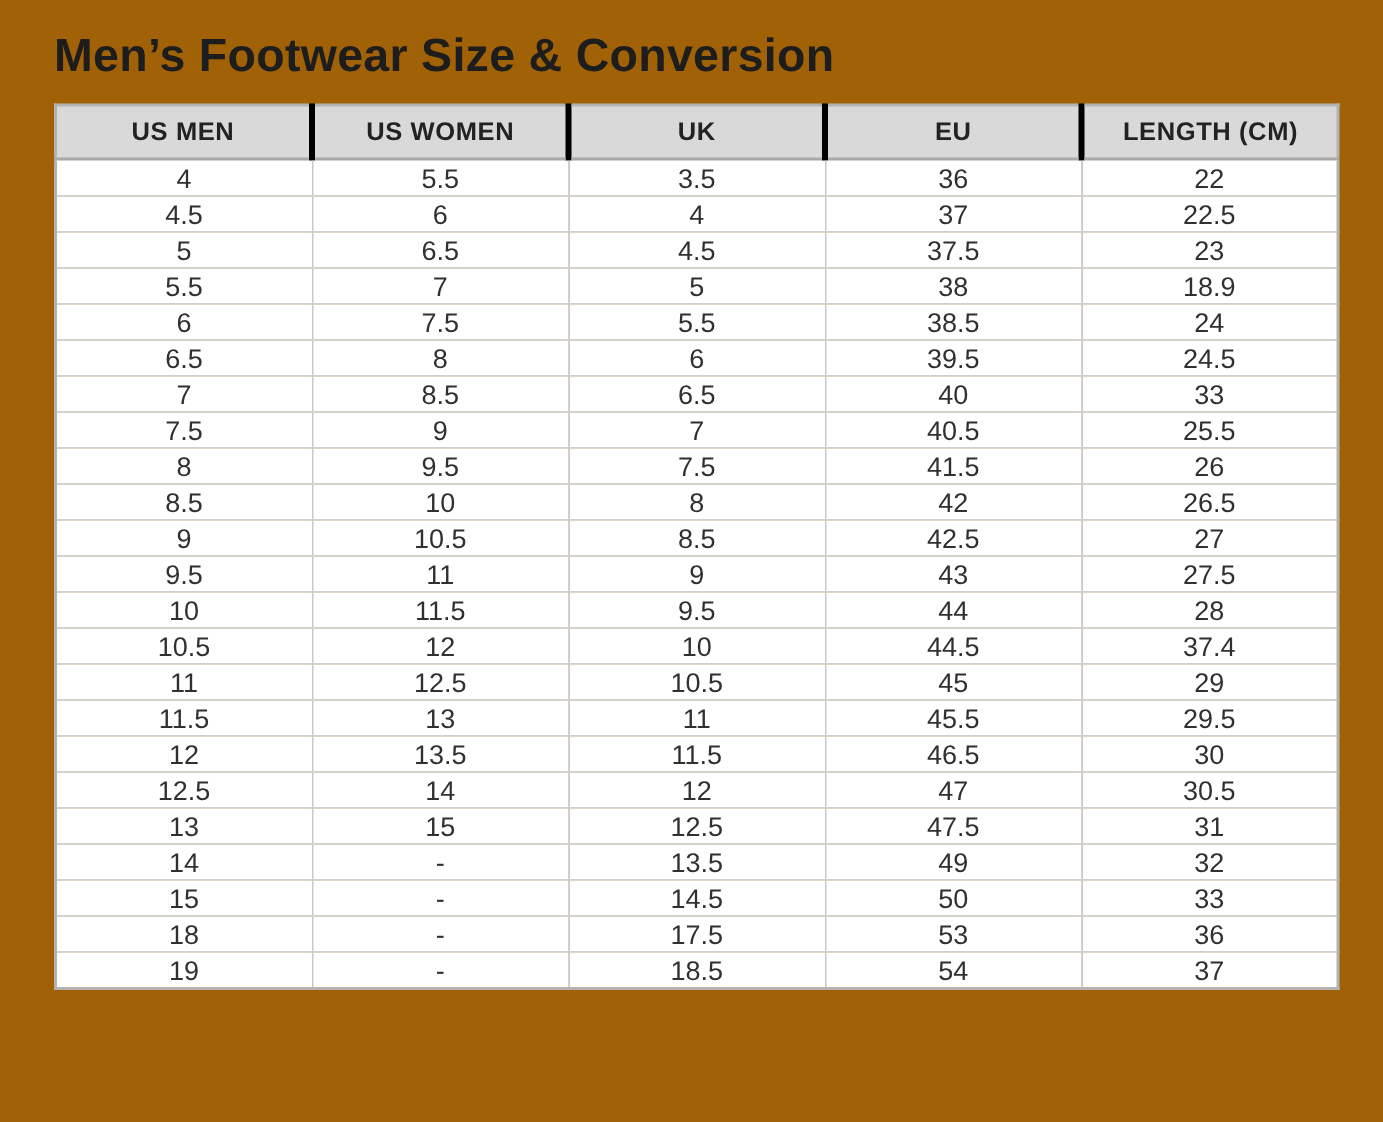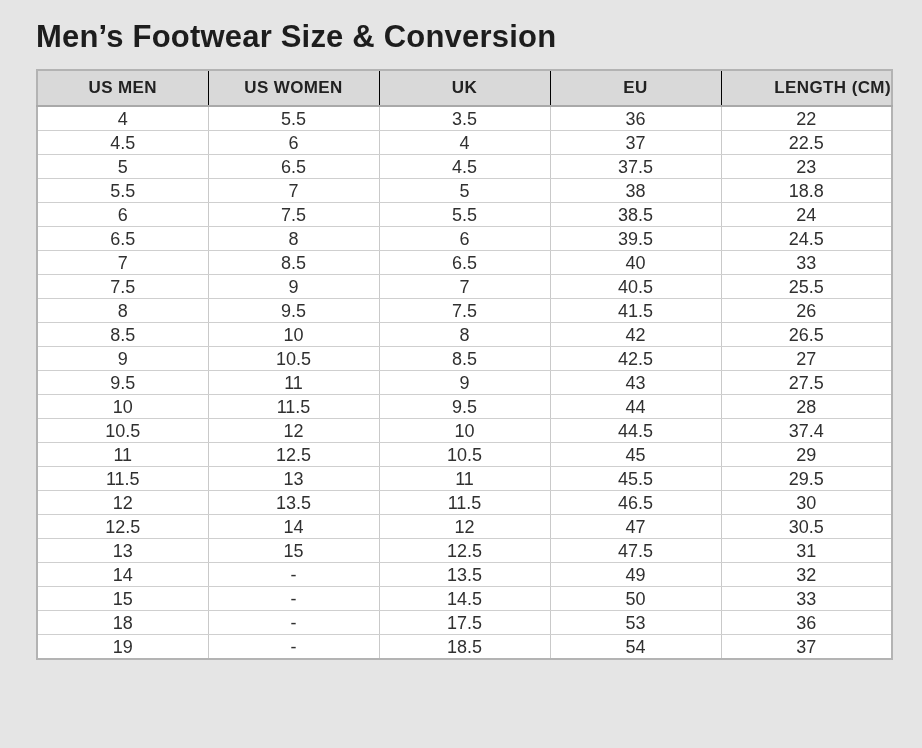--- a/index.html
+++ b/index.html
@@ -5,21 +5,21 @@
   html, body {
     margin: 0;
     padding: 0;
     background: #ffffff;
     width: 922px;
     font-family: "Liberation Sans", sans-serif;
   }
   .page {
     width: 922px;
     height: 748px;
-    background: #e5e5e5;
+    background: #a16207;
     overflow: hidden;
   }
   h1.page-title {
     margin: 18px 0 13px 36px;
     font-size: 31px;
     line-height: 38px;
     font-weight: 700;
     color: #1d1d1d;
     letter-spacing: 0.2px;
   }
@@ -32,27 +32,26 @@
   }
   table.size-table thead th {
     background: #d9d9d9;
     height: 34px;
     font-size: 17px;
     font-weight: 700;
     color: #222222;
     text-align: center;
     vertical-align: middle;
     letter-spacing: 0.4px;
-    border-right: 1px solid #000000;
+    border-right: 4px solid #000000;
     border-bottom: 2px solid #a9a9a9;
     padding: 0;
   }
   table.size-table thead th:last-child {
     border-right: none;
-    text-align: right;
   }
   table.size-table tbody td {
     height: 23px;
     font-size: 18px;
     line-height: 1;
     color: #303030;
     text-align: center;
     vertical-align: middle;
     background: #ffffff;
     border-right: 1px solid #c9c9c9;
@@ -102,21 +101,21 @@
           <td>6.5</td>
           <td>4.5</td>
           <td>37.5</td>
           <td>23</td>
         </tr>
         <tr>
           <td>5.5</td>
           <td>7</td>
           <td>5</td>
           <td>38</td>
-          <td>18.8</td>
+          <td>18.9</td>
         </tr>
         <tr>
           <td>6</td>
           <td>7.5</td>
           <td>5.5</td>
           <td>38.5</td>
           <td>24</td>
         </tr>
         <tr>
           <td>6.5</td>

